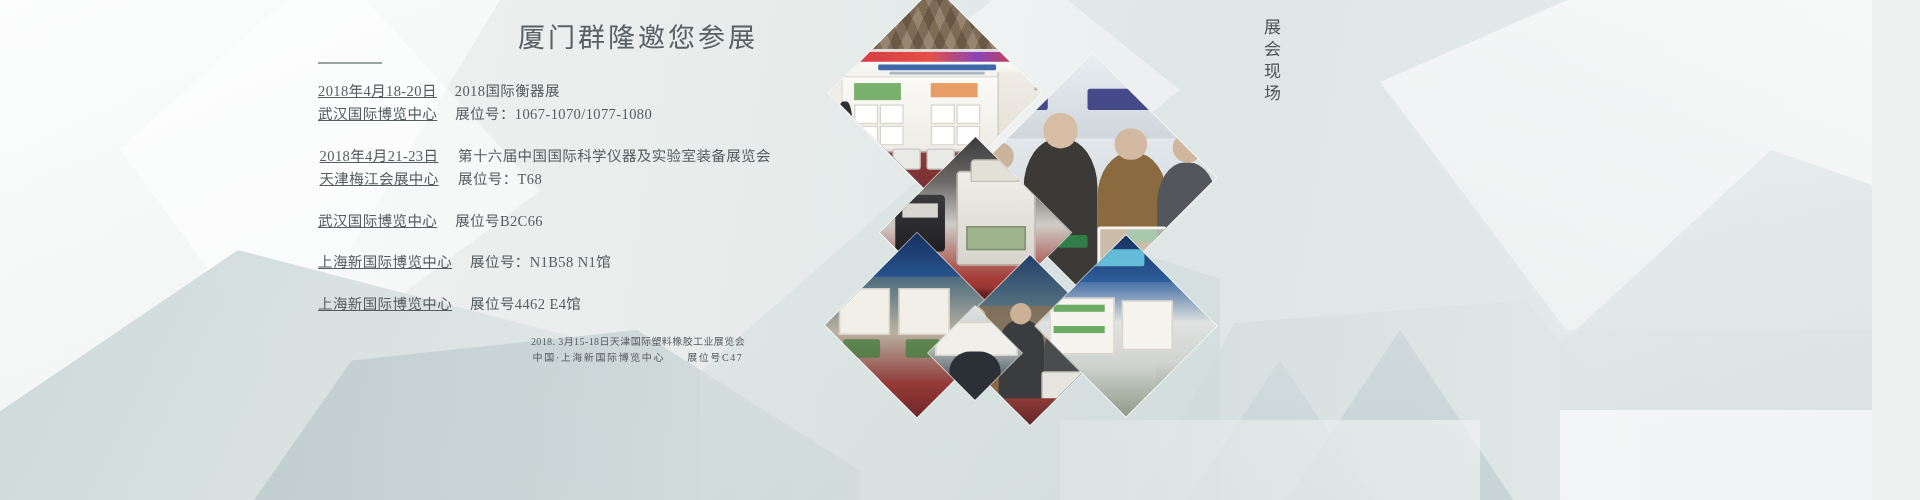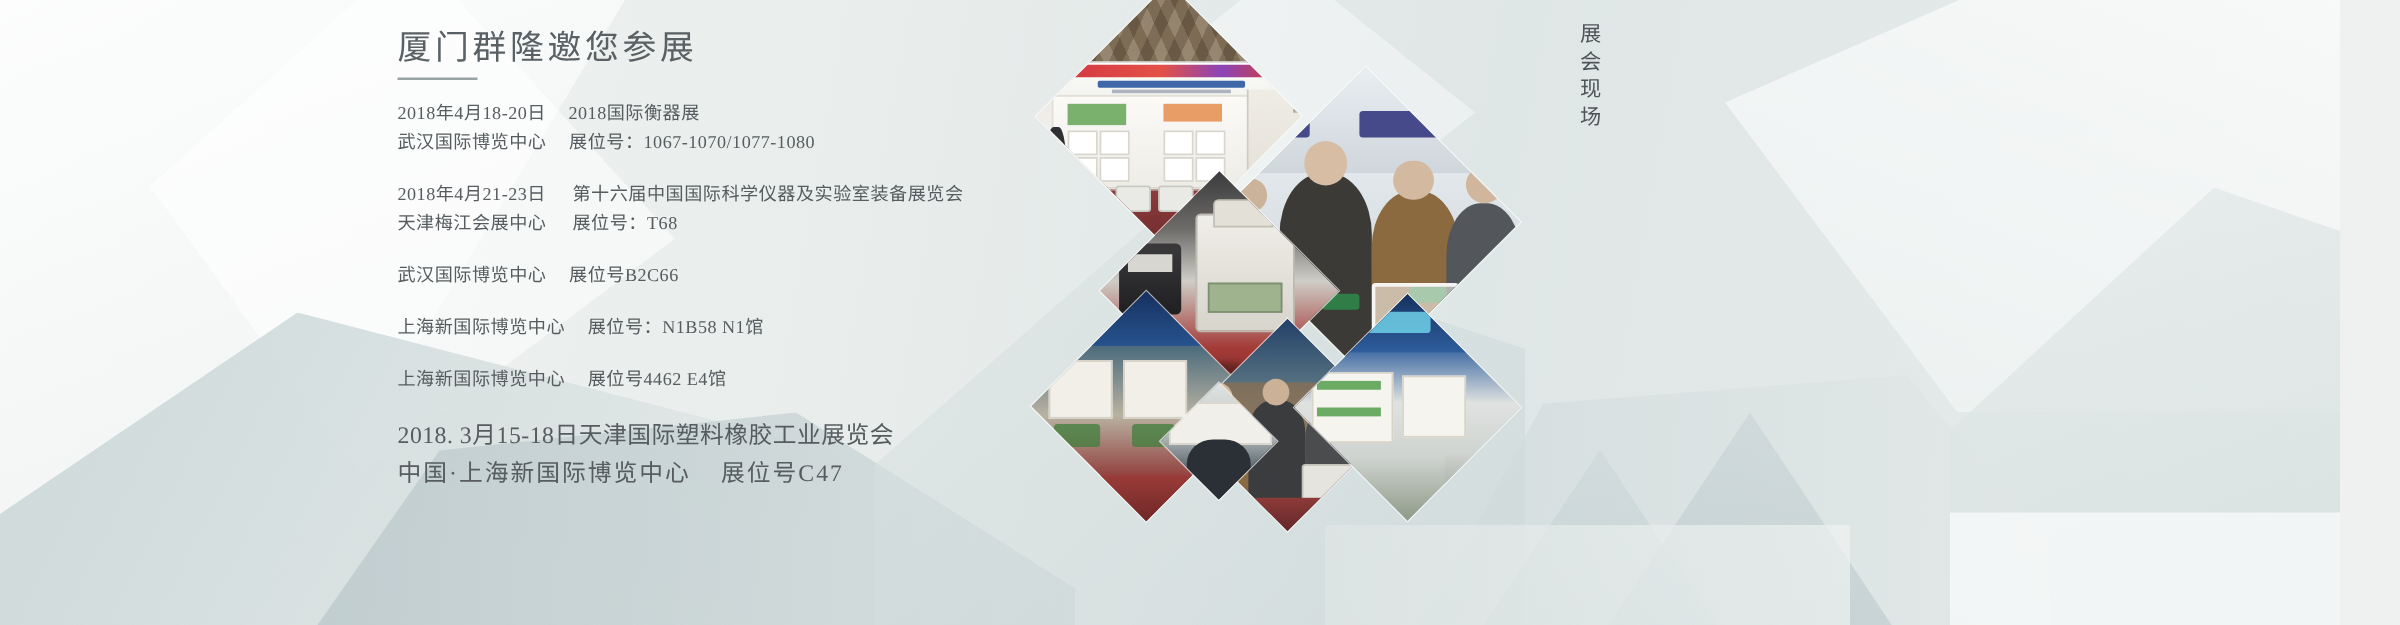--- a/index.html
+++ b/index.html
@@ -5,20 +5,21 @@
 <style>
   html,body{margin:0;padding:0;}
   body{
     width:1920px;height:500px;overflow:hidden;
     font-family:"Liberation Serif","DejaVu Serif",serif;
     background:#eef1f0;
   }
   .banner{
     position:relative;width:1872px;height:500px;overflow:hidden;
     background:linear-gradient(100deg,#f2f4f3 0%,#e9edec 35%,#dfe6e6 62%,#e7ecec 100%);
+    text-align:center;
   }
 
   
   .bg-layer{position:absolute;inset:0;overflow:hidden;pointer-events:none;}
   .poly{position:absolute;}
 
   .p1{left:-60px;top:0;width:560px;height:500px;
       background:linear-gradient(160deg,#ffffff 0%,#f4f7f6 60%,#eaeeed 100%);
       clip-path:polygon(0 0,100% 0,46% 100%,0 100%);opacity:.85;}
   .p2{left:120px;top:-40px;width:420px;height:420px;
@@ -64,27 +65,27 @@
     line-height:1.25;margin:0 0 6px 0;font-weight:400;
   }
   .rule{width:64px;height:2px;background:#9aa3a4;margin:4px 0 16px 0;}
 
   .event{margin-bottom:18px;}
   .event .row{
     display:flex;align-items:baseline;
     font-size:14.5px;color:#565c5f;line-height:1.62;
     letter-spacing:.4px;white-space:nowrap;
   }
-  .event .c1{min-width:118px;}
+  .event .c1{min-width:118px;text-decoration:underline;}
   .event .c2{padding-left:18px;}
   .event.wide .c1{min-width:122px;}
   .event.single .row{display:block;}
 
   
-  .event-last .row{font-size:19px;}
+  .event-last .row{font-size:10px;}
   .event-last .l2{letter-spacing:1.6px;}
 
   
   .vcaption{
     position:absolute;left:1258px;top:18px;
     writing-mode:vertical-rl;text-orientation:upright;
     font-size:17px;color:#4e5558;letter-spacing:5px;
     font-family:"Liberation Serif","DejaVu Serif",serif;
   }
 

